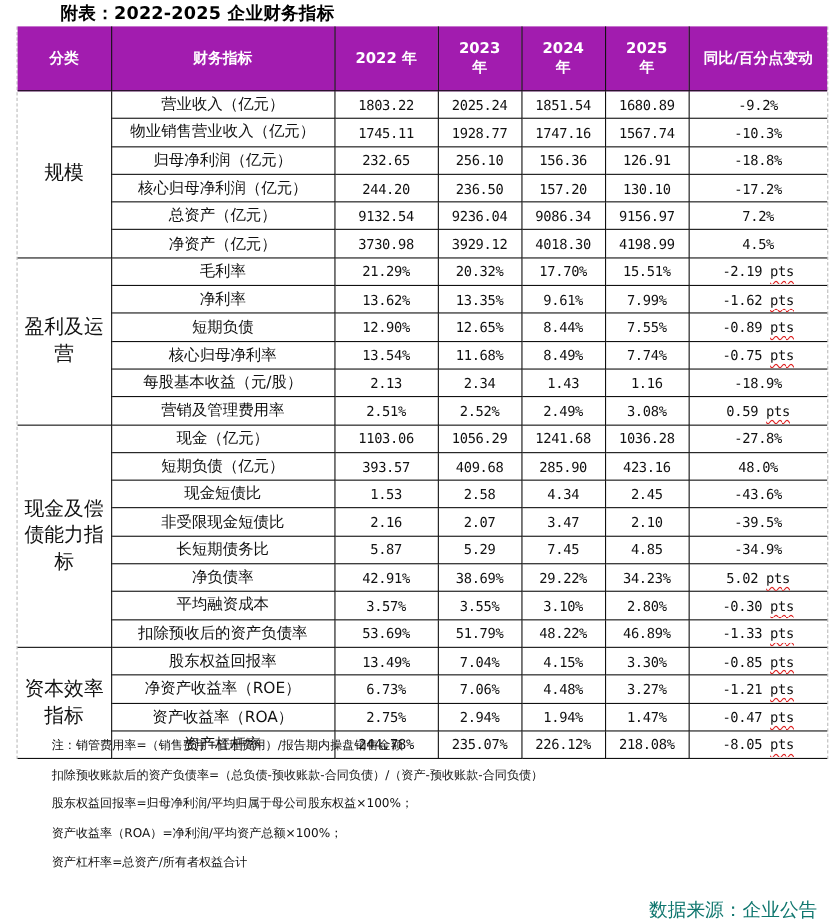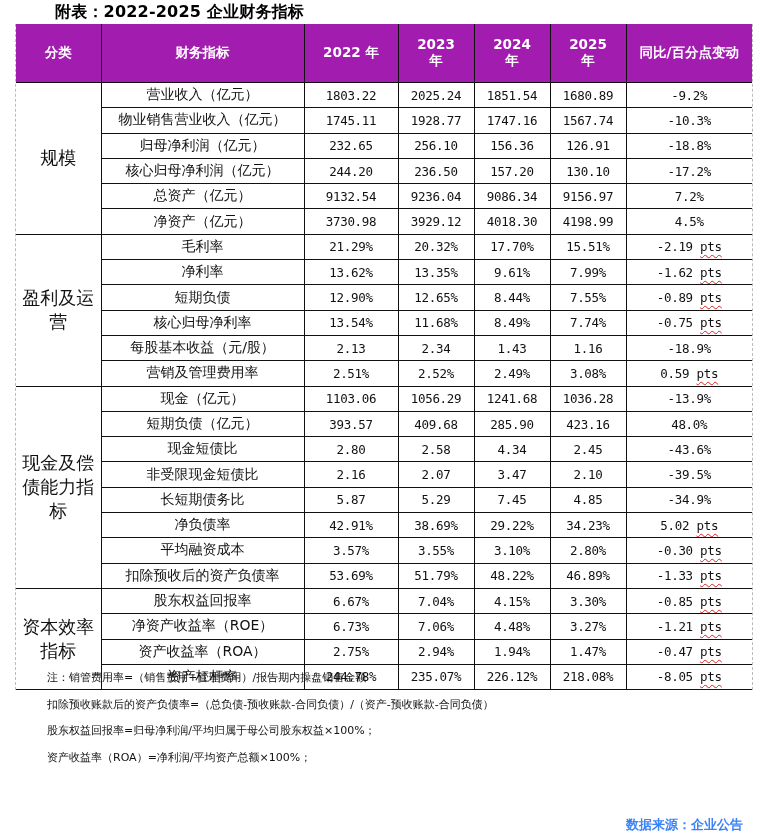--- a/index.html
+++ b/index.html
@@ -18,21 +18,21 @@
   th:last-child { border-right:none; }
   td { height:24.3px; border-right:1.5px solid #111; border-bottom:1.5px solid #111; padding:0;
        text-align:center; font-size:13px; white-space:nowrap; overflow:hidden; }
   td:last-child { border-right:none; }
   td.cat { font-size:18px; line-height:24px; white-space:normal; padding:0 6px; }
   td.ind { font-size:14px; }
   td.num { font-family:"DejaVu Sans Mono","Liberation Mono",monospace; font-size:12.5px; letter-spacing:-0.3px; }
   .pts { text-decoration:underline wavy #d22; text-underline-offset:3px; text-decoration-thickness:1px;margin-top:46px; }
   .notes { position:absolute; left:47px; top:665px; font-size:11px; color:#111; }
   .note { height:26.5px; line-height:26px; white-space:nowrap; }
-  .source { position:absolute; right:18px; top:816px; font-size:13px; color:#3b82f6;font-weight:bold; }
+  .source { position:absolute; right:18px; top:816px; font-size:17px; color:#0f766e; }
 </style>
 </head>
 <body>
 
 <div class="title">附表：2022-2025 企业财务指标</div>
 
 <div class="table-wrap">
   <table>
     <colgroup>
       <col class="c0">
@@ -153,33 +153,33 @@
           <td class="num">3.08%</td>
           <td class="num"><span>0.59</span>&nbsp;<span class="pts">pts</span></td>
         </tr>
         <tr>
           <td class="cat" rowspan="8">现金及偿债能力指标</td>
           <td class="ind">现金（亿元）</td>
           <td class="num">1103.06</td>
           <td class="num">1056.29</td>
           <td class="num">1241.68</td>
           <td class="num">1036.28</td>
-          <td class="num"><span>-13.9%</span></td>
+          <td class="num"><span>-27.8%</span></td>
         </tr>
         <tr>
           <td class="ind">短期负债（亿元）</td>
           <td class="num">393.57</td>
           <td class="num">409.68</td>
           <td class="num">285.90</td>
           <td class="num">423.16</td>
           <td class="num"><span>48.0%</span></td>
         </tr>
         <tr>
           <td class="ind">现金短债比</td>
-          <td class="num">2.80</td>
+          <td class="num">1.53</td>
           <td class="num">2.58</td>
           <td class="num">4.34</td>
           <td class="num">2.45</td>
           <td class="num"><span>-43.6%</span></td>
         </tr>
         <tr>
           <td class="ind">非受限现金短债比</td>
           <td class="num">2.16</td>
           <td class="num">2.07</td>
           <td class="num">3.47</td>
@@ -214,21 +214,21 @@
           <td class="ind">扣除预收后的资产负债率</td>
           <td class="num">53.69%</td>
           <td class="num">51.79%</td>
           <td class="num">48.22%</td>
           <td class="num">46.89%</td>
           <td class="num"><span>-1.33</span>&nbsp;<span class="pts">pts</span></td>
         </tr>
         <tr>
           <td class="cat" rowspan="4">资本效率指标</td>
           <td class="ind">股东权益回报率</td>
-          <td class="num">6.67%</td>
+          <td class="num">13.49%</td>
           <td class="num">7.04%</td>
           <td class="num">4.15%</td>
           <td class="num">3.30%</td>
           <td class="num"><span>-0.85</span>&nbsp;<span class="pts">pts</span></td>
         </tr>
         <tr>
           <td class="ind">净资产收益率（ROE）</td>
           <td class="num">6.73%</td>
           <td class="num">7.06%</td>
           <td class="num">4.48%</td>
@@ -253,15 +253,16 @@
         </tr>
       </tbody>
   </table>
 </div>
 
 <div class="notes">
   <div class="note">注：销管费用率=（销售费用+管理费用）/报告期内操盘销售金额</div>
   <div class="note">扣除预收账款后的资产负债率=（总负债-预收账款-合同负债）/（资产-预收账款-合同负债）</div>
   <div class="note">股东权益回报率=归母净利润/平均归属于母公司股东权益×100%；</div>
   <div class="note">资产收益率（ROA）=净利润/平均资产总额×100%；</div>
+  <div class="note">资产杠杆率=总资产/所有者权益合计</div>
 </div>
 
 <div class="source">数据来源：企业公告</div>
 
 </body></html>

